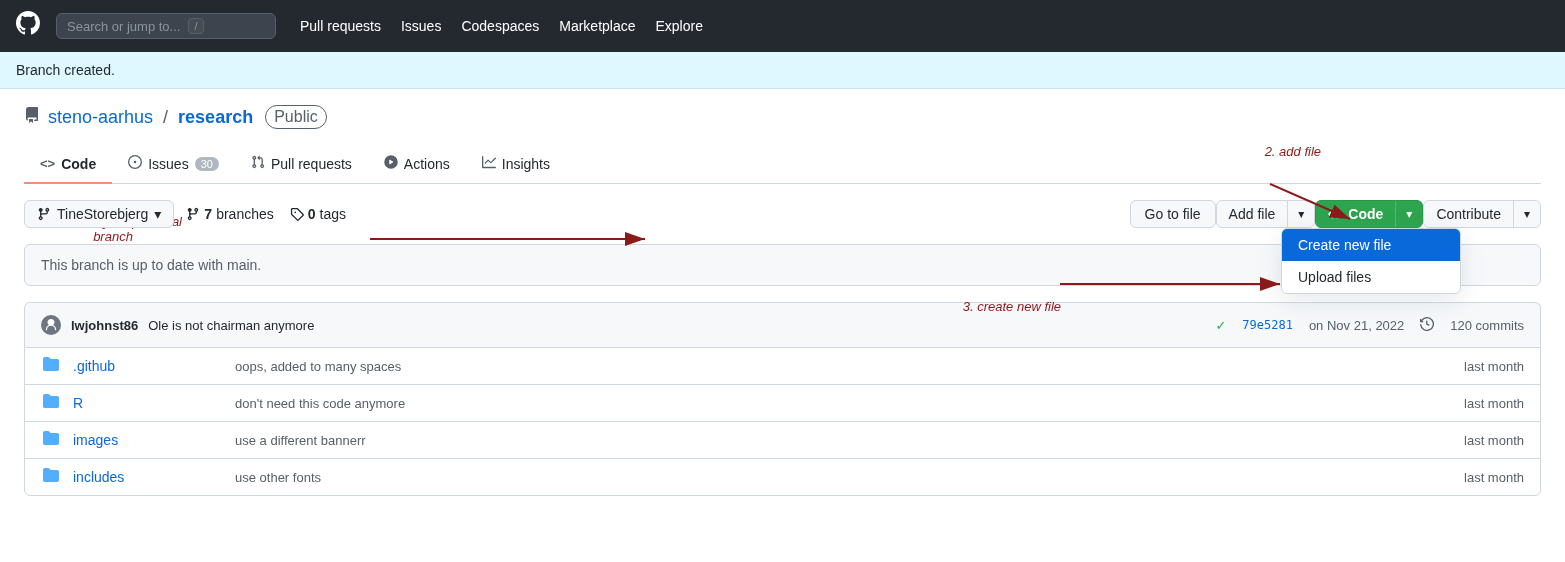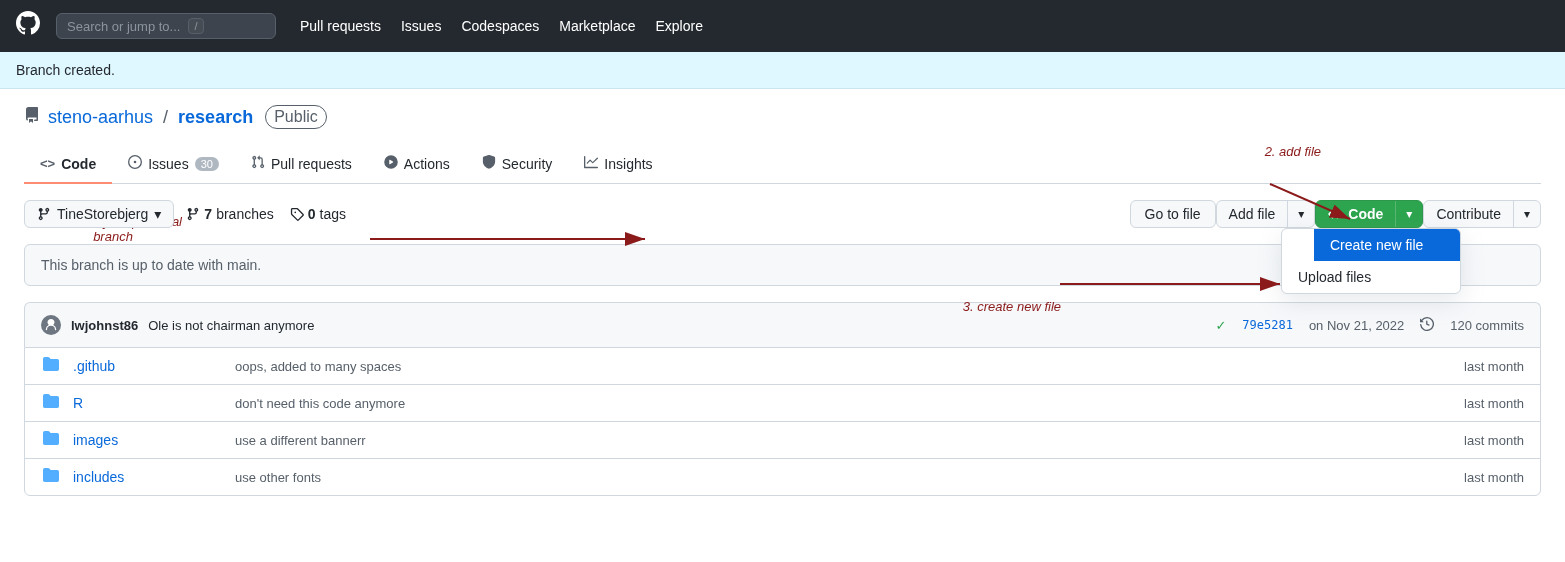--- a/index.html
+++ b/index.html
@@ -193,21 +193,20 @@
     }
     .dropdown-item {
       padding: 8px 16px;
       font-size: 14px;
       cursor: pointer;
       color: #24292f;
     }
     .dropdown-item.active {
       background: #0969da;
       color: #fff;
-      margin-left: 32px;
     }
 
     
     .info-box {
       border: 1px solid #d0d7de;
       border-radius: 6px;
       padding: 12px 16px;
       font-size: 14px;
       color: #57606a;
       margin-bottom: 0;
@@ -337,28 +336,20 @@
       <span class="tab-icon">
         <svg width="14" height="14" viewBox="0 0 16 16" fill="currentColor">
             <path d="M15.75 8a7.75 7.75 0 11-15.5 0 7.75 7.75 0 0115.5 0zM6 5.914v4.172a.5.5 0 00.74.439l3.443-2.086a.5.5 0 000-.878L6.74 5.475a.5.5 0 00-.74.44z"></path>
           </svg>
       </span>
       <span>Actions</span>
     </a>
     <a class="tab-item">
       <span class="tab-icon">
         <svg width="14" height="14" viewBox="0 0 16 16" fill="currentColor">
-            <path d="M7.467.133a1.748 1.748 0 011.066 0l5.25 1.68A1.75 1.75 0 0115 3.48V7c0 1.566-.32 3.182-1.303 4.682-.983 1.498-2.585 2.813-5.032 3.855a1.7 1.7 0 01-1.33 0c-2.447-1.042-4.049-2.357-5.032-3.855C1.32 10.182 1 8.566 1 7V3.48a1.75 1.75 0 011.217-1.667l5.25-1.68z"></path>
-          </svg>
-      </span>
-      <span>Security</span>
-    </a>
-    <a class="tab-item">
-      <span class="tab-icon">
-        <svg width="14" height="14" viewBox="0 0 16 16" fill="currentColor">
             <path d="M1.5 1.75a.75.75 0 00-1.5 0v12.5c0 .414.336.75.75.75h14.5a.75.75 0 000-1.5H1.5V1.75zm14.28 2.53a.75.75 0 00-1.06-1.06L10 7.94 7.53 5.47a.75.75 0 00-1.06 0L3.22 8.72a.75.75 0 001.06 1.06L7 6.81l2.47 2.47a.75.75 0 001.06 0l5.25-5.03z"></path>
           </svg>
       </span>
       <span>Insights</span>
     </a>
   </div>
 
   <div class="main-area annotation-area">
 
     <div class="callout" style="left: 20px; top: 30px; text-align: center;">

